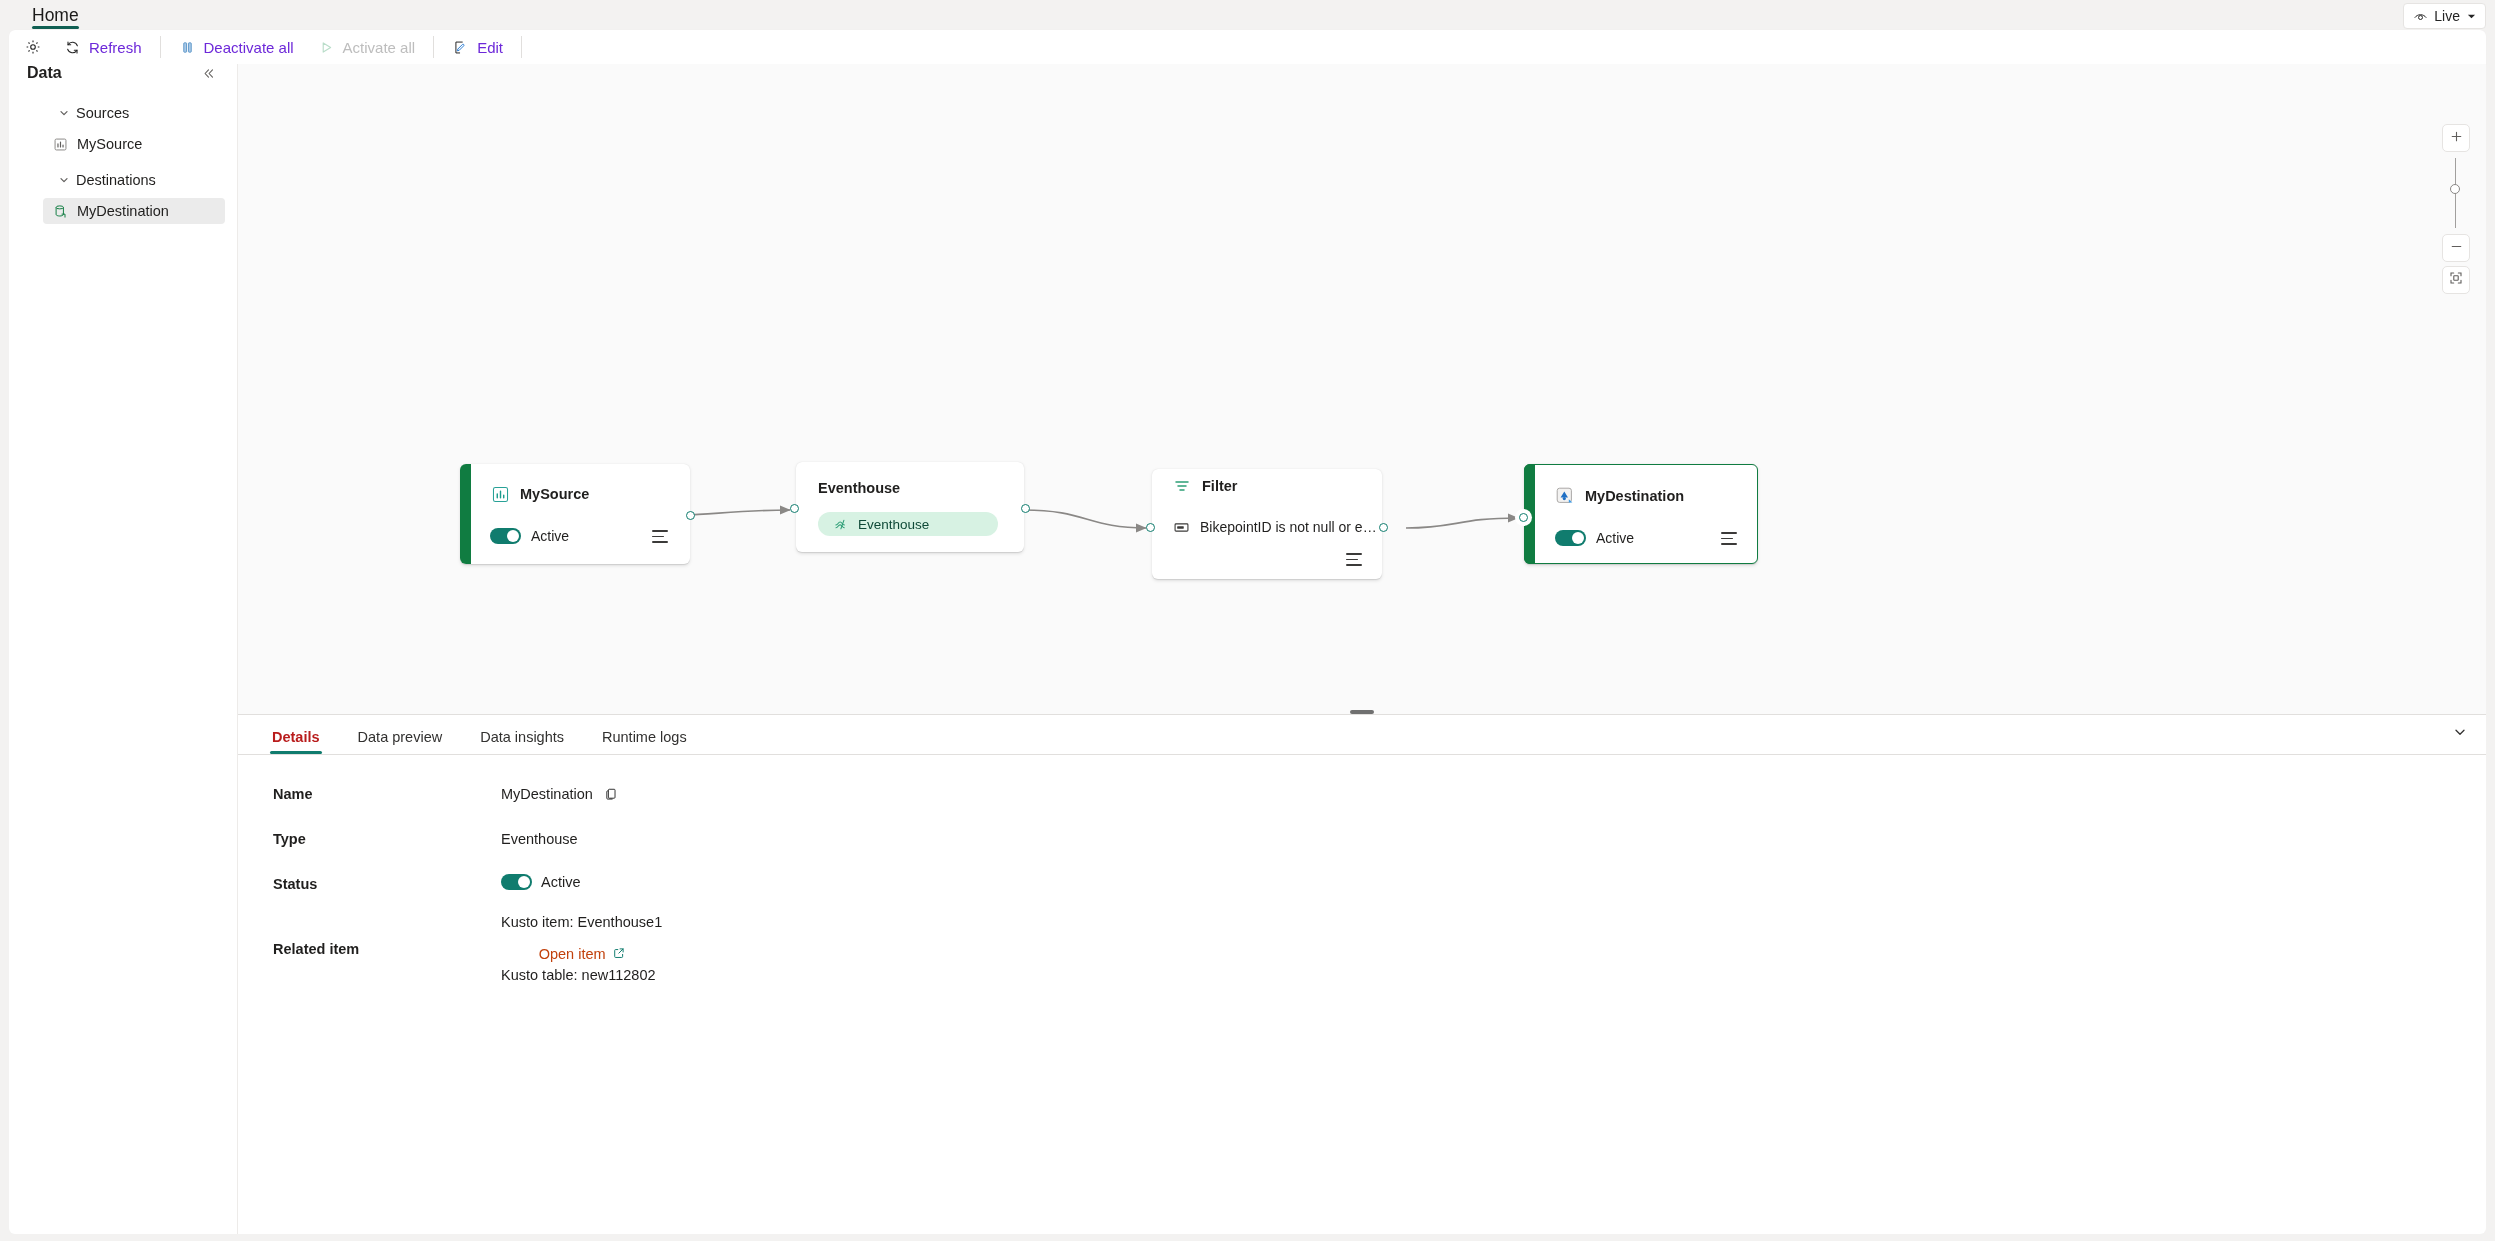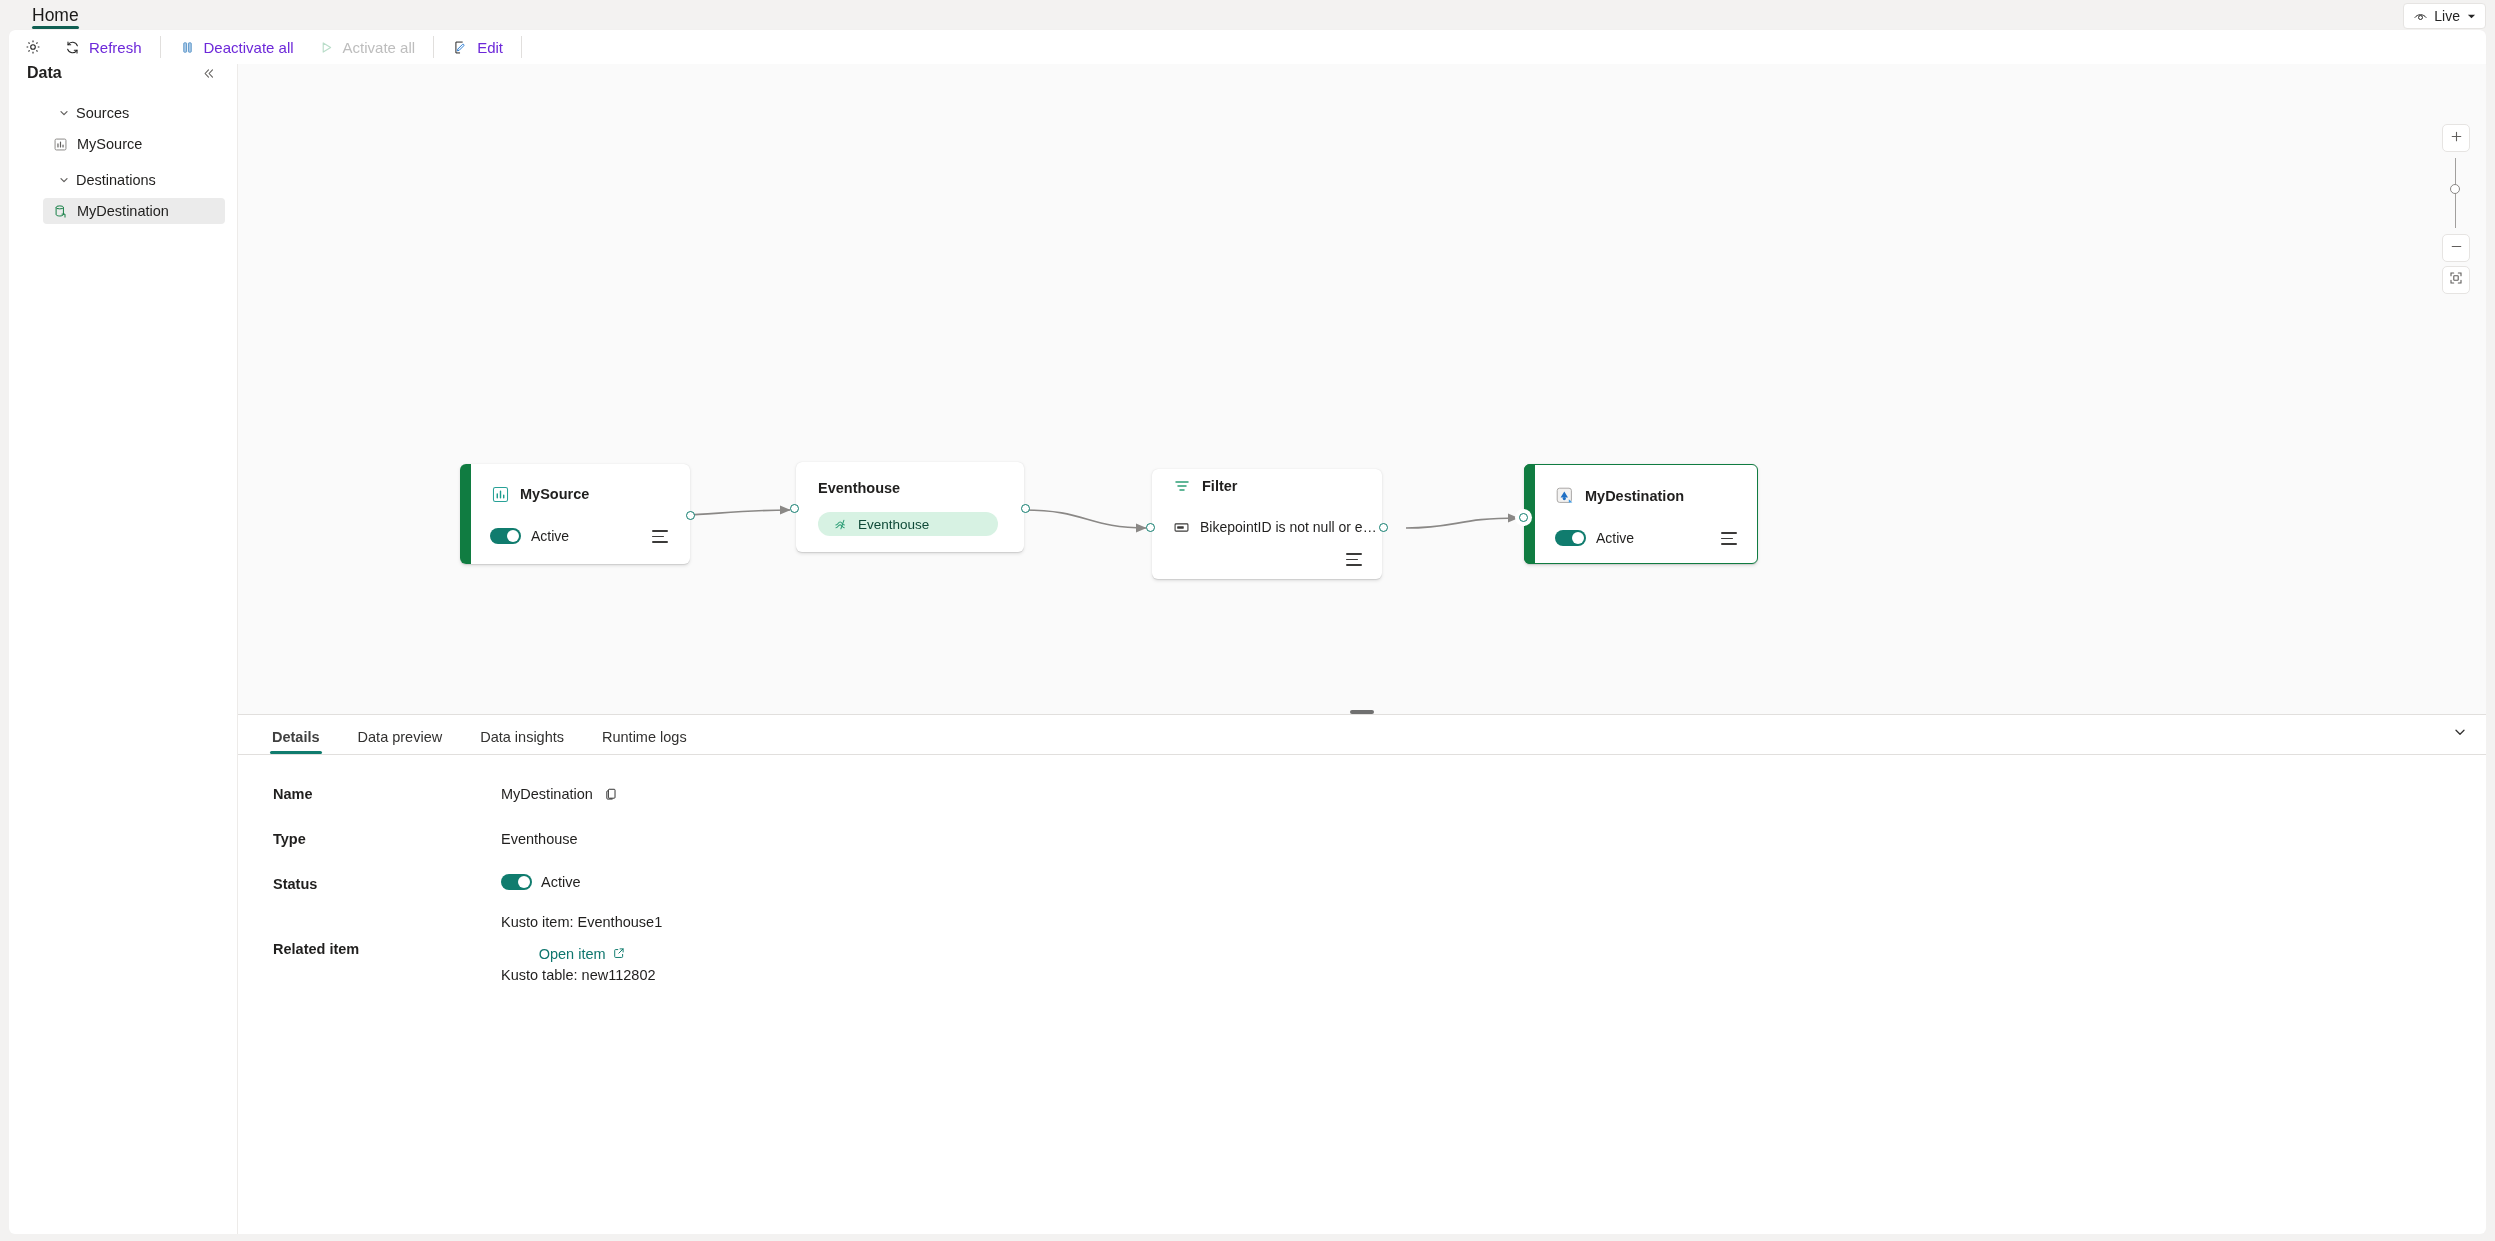--- a/index.html
+++ b/index.html
@@ -345,21 +345,21 @@
     position: relative;
     height: 34px;
     display: flex;
     align-items: center;
     padding: 0 12px;
     margin-right: 14px;
     font-size: 14.5px;
     color: #323130;
     cursor: pointer;
   }
-  .tab2.active { font-weight: bold; color: #404040; }
+  .tab2.active { font-weight: bold; color: #b91c1c; }
   .tab2.active .u2 {
     position: absolute;
     left: 10px; right: 10px; bottom: 0;
     height: 2.6px;
     background: #107c6e;
     border-radius: 2px;
   }
   .tabs-collapse {
     position: absolute;
     right: 14px; bottom: 8px;
@@ -389,21 +389,21 @@
     font-size: 14.5px;
     color: #201f1e;
     display: flex;
     align-items: center;
     gap: 9px;
     padding-top: 4px;
   }
   .dvalue.col { flex-direction: column; align-items: flex-start; gap: 5px; }
   .dline { display: flex; align-items: center; gap: 16px; flex-direction: column; }
   .link {
-    color: #0f766e;
+    color: #c2410c;
     cursor: pointer;
     display: flex;
     align-items: center;
     gap: 7px;
   }
   .copy-btn {
     width: 18px; height: 18px;
     display: flex; align-items: center; justify-content: center;
     cursor: pointer;
     border-radius: 3px;

